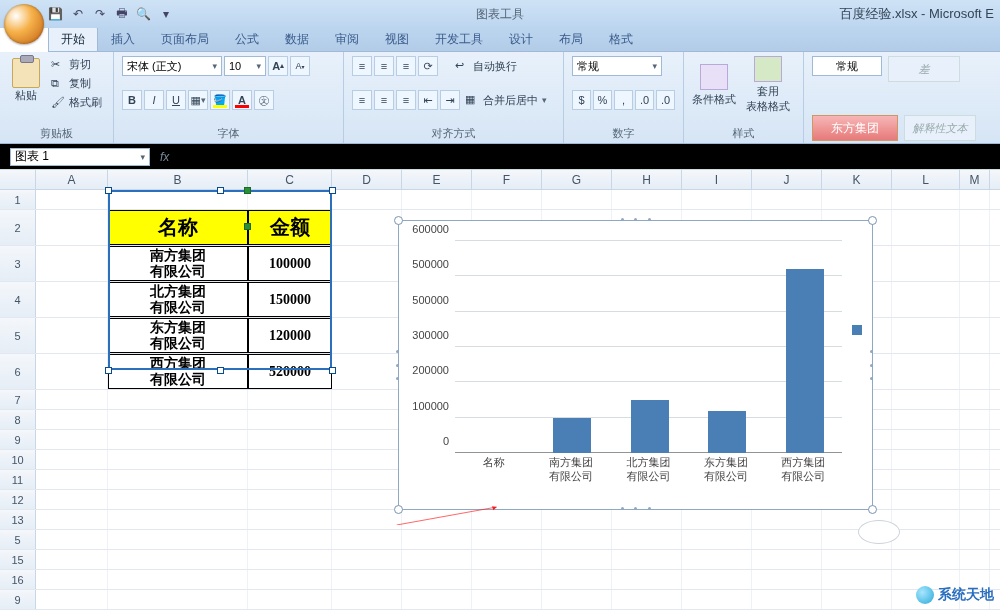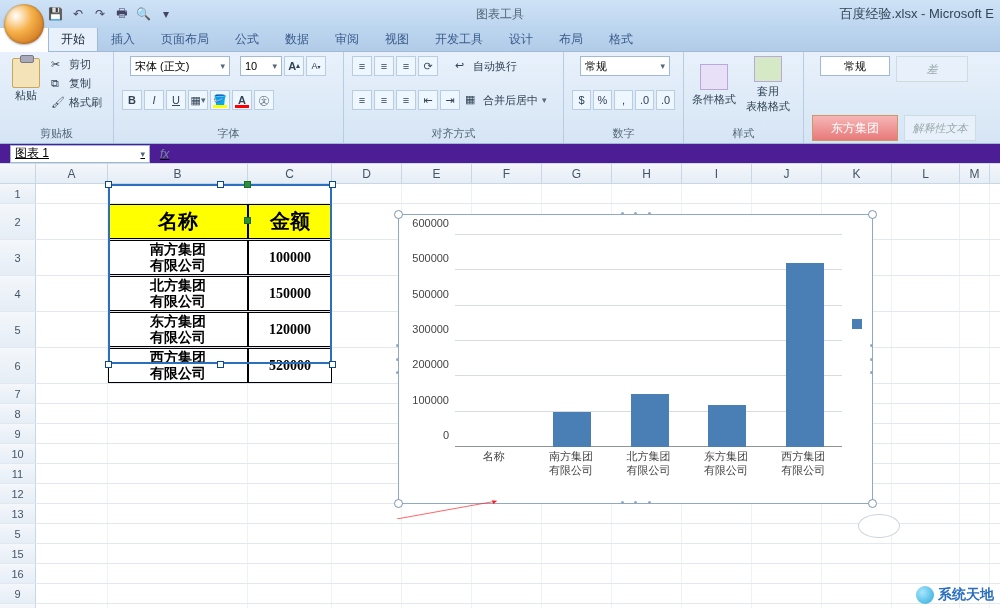--- a/index.html
+++ b/index.html
@@ -15,34 +15,34 @@
   .tab.active { background:#e8f1fb; border-color:#9fb9d6; color:#123; }
   .ribbon { height:92px; background:linear-gradient(#e8f1fb,#d6e5f5); border-bottom:1px solid #9fb9d6; display:flex; }
   .group { border-right:1px solid #b8cde4; padding:4px 8px 2px; display:flex; flex-direction:column; justify-content:space-between; position:relative; }
   .group-label { text-align:center; font-size:11px; color:#567; margin-top:2px; }
   .grp-btns { display:flex; flex-direction:column; gap:2px; }
   .rbtn { display:flex; align-items:center; gap:4px; font-size:11px; color:#345; padding:1px 3px; }
   .rbtn .ic { width:14px; height:14px; display:inline-block; }
   .paste-big { width:36px; text-align:center; font-size:11px; color:#345; }
   .paste-big .clip { width:28px; height:30px; background:#f4e3b9; border:1px solid #c7a75a; border-radius:2px; margin:2px auto 0; position:relative; }
   .paste-big .clip::before { content:""; position:absolute; top:-4px; left:7px; width:12px; height:6px; background:#aab; border:1px solid #778; border-radius:2px; }
-  .fontbox,.sizebox { border:1px solid #9fb9d6; background:#fff; height:20px; font-size:11px; padding:0 4px; display:inline-flex; align-items:center; justify-content:space-between;margin-left:8px; }
+  .fontbox,.sizebox { border:1px solid #9fb9d6; background:#fff; height:20px; font-size:11px; padding:0 4px; display:inline-flex; align-items:center; justify-content:space-between; }
   .fontbox { width:100px; }
   .sizebox { width:42px; }
   .dd { color:#567; font-size:9px; }
   .btnrow { display:flex; gap:2px; }
   .sq { width:20px; height:20px; border:1px solid #b8cde4; background:#eef6ff; display:inline-flex; align-items:center; justify-content:center; font-size:11px; color:#345; }
   .num-group { width:120px; }
   .num-group .fontbox { width:90px; }
   .styles-big { display:flex; gap:10px; align-items:center; }
   .style-item { text-align:center; font-size:11px; color:#345; }
   .style-item .ic { width:28px; height:26px; background:#e8e0f7; border:1px solid #b8a9d9; margin:0 auto 2px; }
   .cellstyle { width:86px; height:26px; background:linear-gradient(#f7b6b6,#e77a7a); color:#fff; font-size:12px; display:inline-flex; align-items:center; justify-content:center; border:1px solid #c96; }
   .cellstyle2 { width:72px; height:26px; background:#e8f1fb; color:#9aa; font-style:italic; font-size:11px; display:inline-flex; align-items:center; justify-content:center; border:1px solid #cdd; }
-  .namebox-row { height:20px; display:flex; align-items:center; border-bottom:1px solid #cdd; background:#4c1d95;text-decoration:underline; }
+  .namebox-row { height:26px; display:flex; align-items:center; border-bottom:1px solid #cdd; background:#000000; }
   .namebox { width:140px; border:1px solid #9fb9d6; background:#fff; height:18px; margin:0 4px 0 10px; padding:0 4px; display:flex; align-items:center; font-size:12px; }
   .fx { font-style:italic; color:#789; margin:0 6px; }
   .fxbar { flex:1; border:1px solid transparent; height:18px; }
   .grid-wrap { position:relative; height:444px; overflow:hidden; }
   .colheads { display:flex; height:20px; background:linear-gradient(#f4f7fb,#e5edf6); border-bottom:1px solid #c9d6e5; }
   .rowhead-col { width:36px; }
   .ch { border-right:1px solid #c9d6e5; display:flex; align-items:center; justify-content:center; color:#456; }
   .rows { position:relative; }
   .row { display:flex; height:20px; border-bottom:1px solid #e3e8ee; }
   .row.tall { height:36px; }

